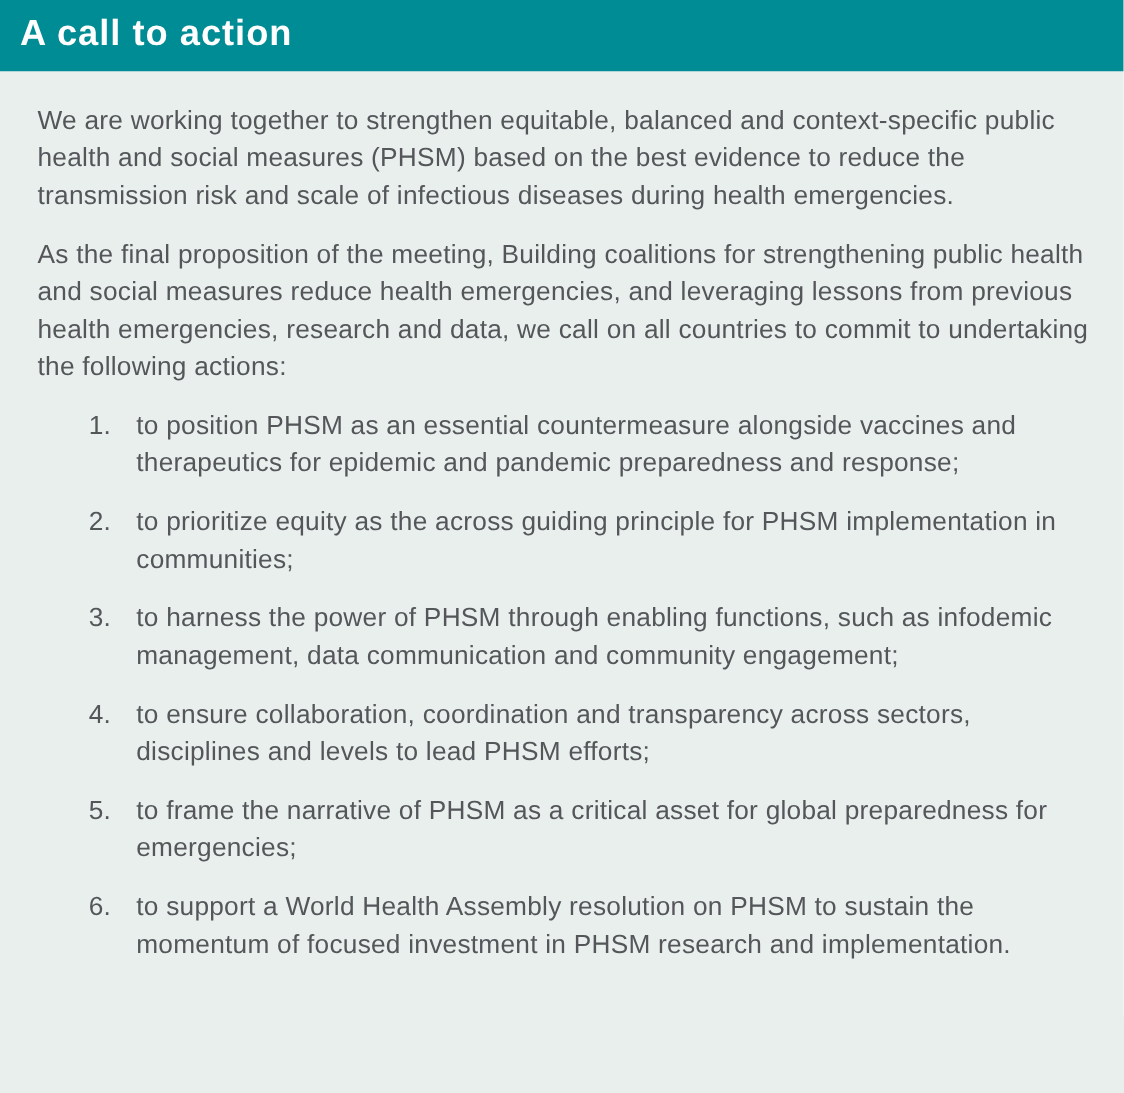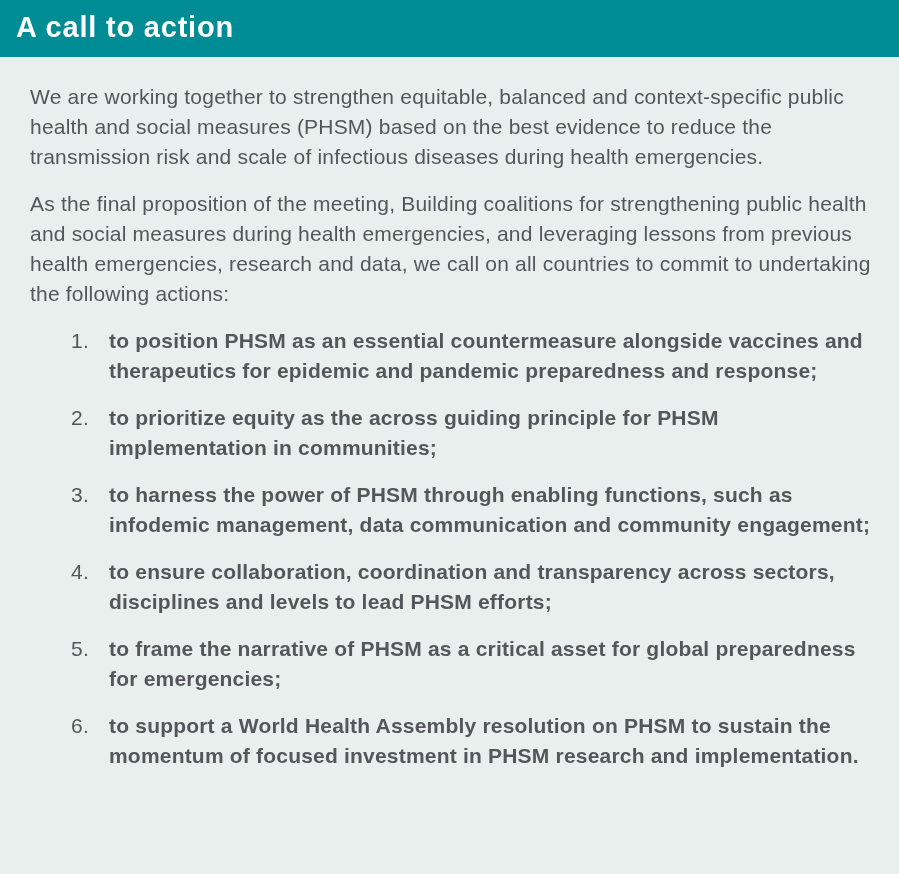--- a/index.html
+++ b/index.html
@@ -47,38 +47,37 @@
   .action-item {
     display: flex;
     margin: 0 0 17px 0;
   }
   .action-number {
     flex: 0 0 38px;
     width: 38px;
   }
   .action-text {
     flex: 1 1 auto;
-    font-weight: bold;
   }
 </style>
 </head>
 <body>
 
 <div class="page">
 
   <div class="header-bar">
     <h1 class="header-title">A call to action</h1>
   </div>
 
   <div class="content">
 
     <p class="para">We are working together to strengthen equitable, balanced and context-specific public health and social measures (PHSM) based on the best evidence to reduce the transmission risk and scale of infectious diseases during health emergencies.</p>
 
 
-    <p class="para">As the final proposition of the meeting, Building coalitions for strengthening public health and social measures during health emergencies, and leveraging lessons from previous health emergencies, research and data, we call on all countries to commit to undertaking the following actions:</p>
+    <p class="para">As the final proposition of the meeting, Building coalitions for strengthening public health and social measures reduce health emergencies, and leveraging lessons from previous health emergencies, research and data, we call on all countries to commit to undertaking the following actions:</p>
 
     <div class="actions-list">
 
       <div class="action-item">
         <span class="action-number">1.</span>
         <span class="action-text">to position PHSM as an essential countermeasure alongside vaccines and therapeutics for epidemic and pandemic preparedness and response;</span>
       </div>
 
       <div class="action-item">
         <span class="action-number">2.</span>

